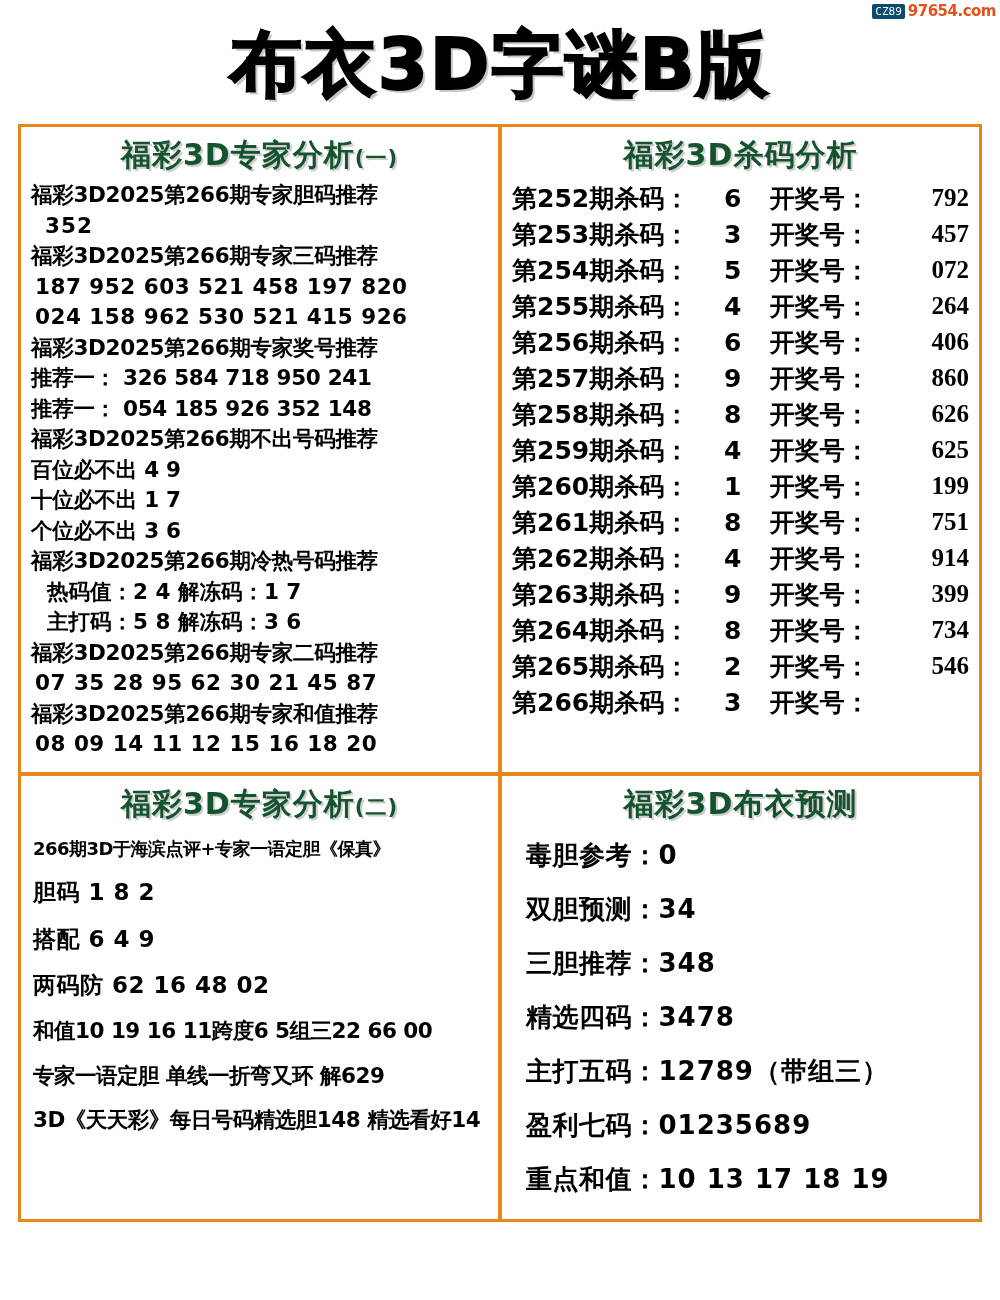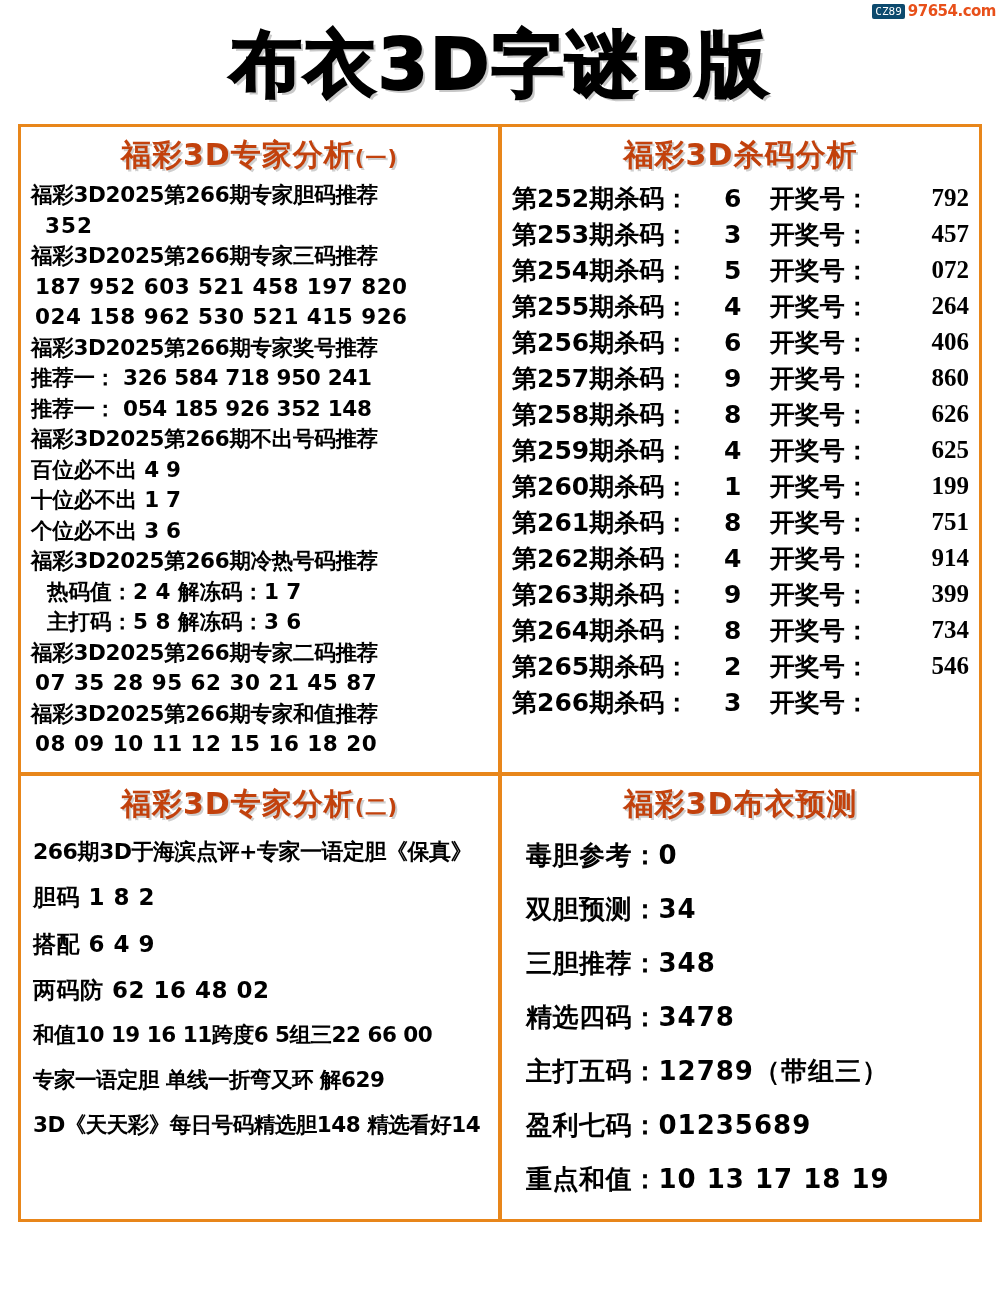--- a/index.html
+++ b/index.html
@@ -52,21 +52,21 @@
   .cell.tl { border-right-width: 2px; border-bottom-width: 2px; }
   .cell.tr { border-left-width: 2px; border-bottom-width: 2px; }
   .cell.bl { border-right-width: 2px; border-top-width: 2px; }
   .cell.br { border-left-width: 2px; border-top-width: 2px; }
 
   .sec-title {
     text-align: center;
     font-weight: bold;
     font-size: 30px;
     letter-spacing: 1px;
-    color: #c2410c;
+    color: #14532d;
     text-shadow: 2px 2px 0 #cfcfcf;
     margin-bottom: 4px;
     white-space: nowrap;
   }
   .sec-title .sub { font-size: 21px; }
 
   
   .lines { font-size: 21.5px; line-height: 1.42; color: #000; }
   .lines .hdr { font-weight: bold; letter-spacing: -0.3px; }
   .lines .dat { padding-left: 14px; letter-spacing: 1px; font-weight: bold;}
@@ -83,21 +83,21 @@
     color: #000;
   }
   .kill-table td.c1 { text-align: left; }
   .kill-table td.c2 { text-align: center; width: 46px;}
   .kill-table td.c3 { text-align: left; padding-left: 14px;}
   .kill-table td.c4 { text-align: right; width: 86px; font-family: Liberation Serif, serif;}
 
   
   .bl-lines { font-size: 23px; font-weight: bold; line-height: 1.15; color:#000;}
   .bl-lines .row { padding: 10px 0 10px 2px; letter-spacing: 0.5px; }
-  .bl-lines .row.first { font-size: 22px; letter-spacing: -0.5px; }
+  .bl-lines .row.first { font-size: 18px; letter-spacing: -0.5px; }
   .bl-lines .row.small { font-size: 21.5px; letter-spacing: -0.5px;}
 
   
   .br-lines { font-size: 26px; font-weight: bold; color: #000; }
   .br-lines .row { padding: 9.5px 0 9.5px 14px; white-space: nowrap; letter-spacing: 0.5px;}
   .br-lines .row .v { letter-spacing: 1px; }
 </style>
 </head>
 <body>
 
@@ -132,21 +132,21 @@
       <div class="hdr">个位必不出 3 6</div>
 
       <div class="hdr">福彩3D2025第266期冷热号码推荐</div>
       <div class="ind">热码值：2 4  解冻码：1 7</div>
       <div class="ind">主打码：5 8  解冻码：3 6</div>
 
       <div class="hdr">福彩3D2025第266期专家二码推荐</div>
       <div class="dat2">07 35 28 95 62 30 21 45 87</div>
 
       <div class="hdr">福彩3D2025第266期专家和值推荐</div>
-      <div class="dat2">08 09 10 11 12 15 16 18 20</div>
+      <div class="dat2">08 09 14 11 12 15 16 18 20</div>
     </div>
   </div>
 
   <div class="cell tr">
     <div class="sec-title">福彩3D杀码分析</div>
     <table class="kill-table">
       <tbody>
         <tr>
           <td class="c1">第252期杀码：</td>
           <td class="c2">6</td>

